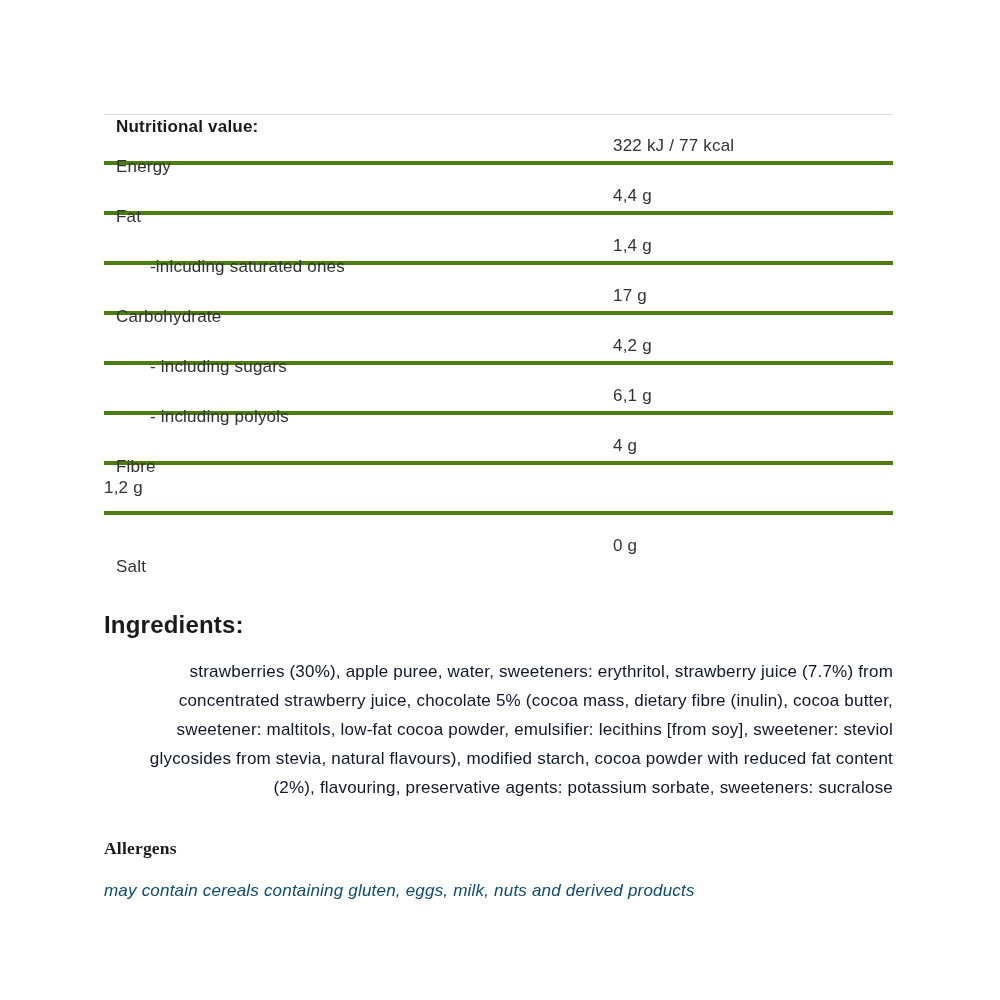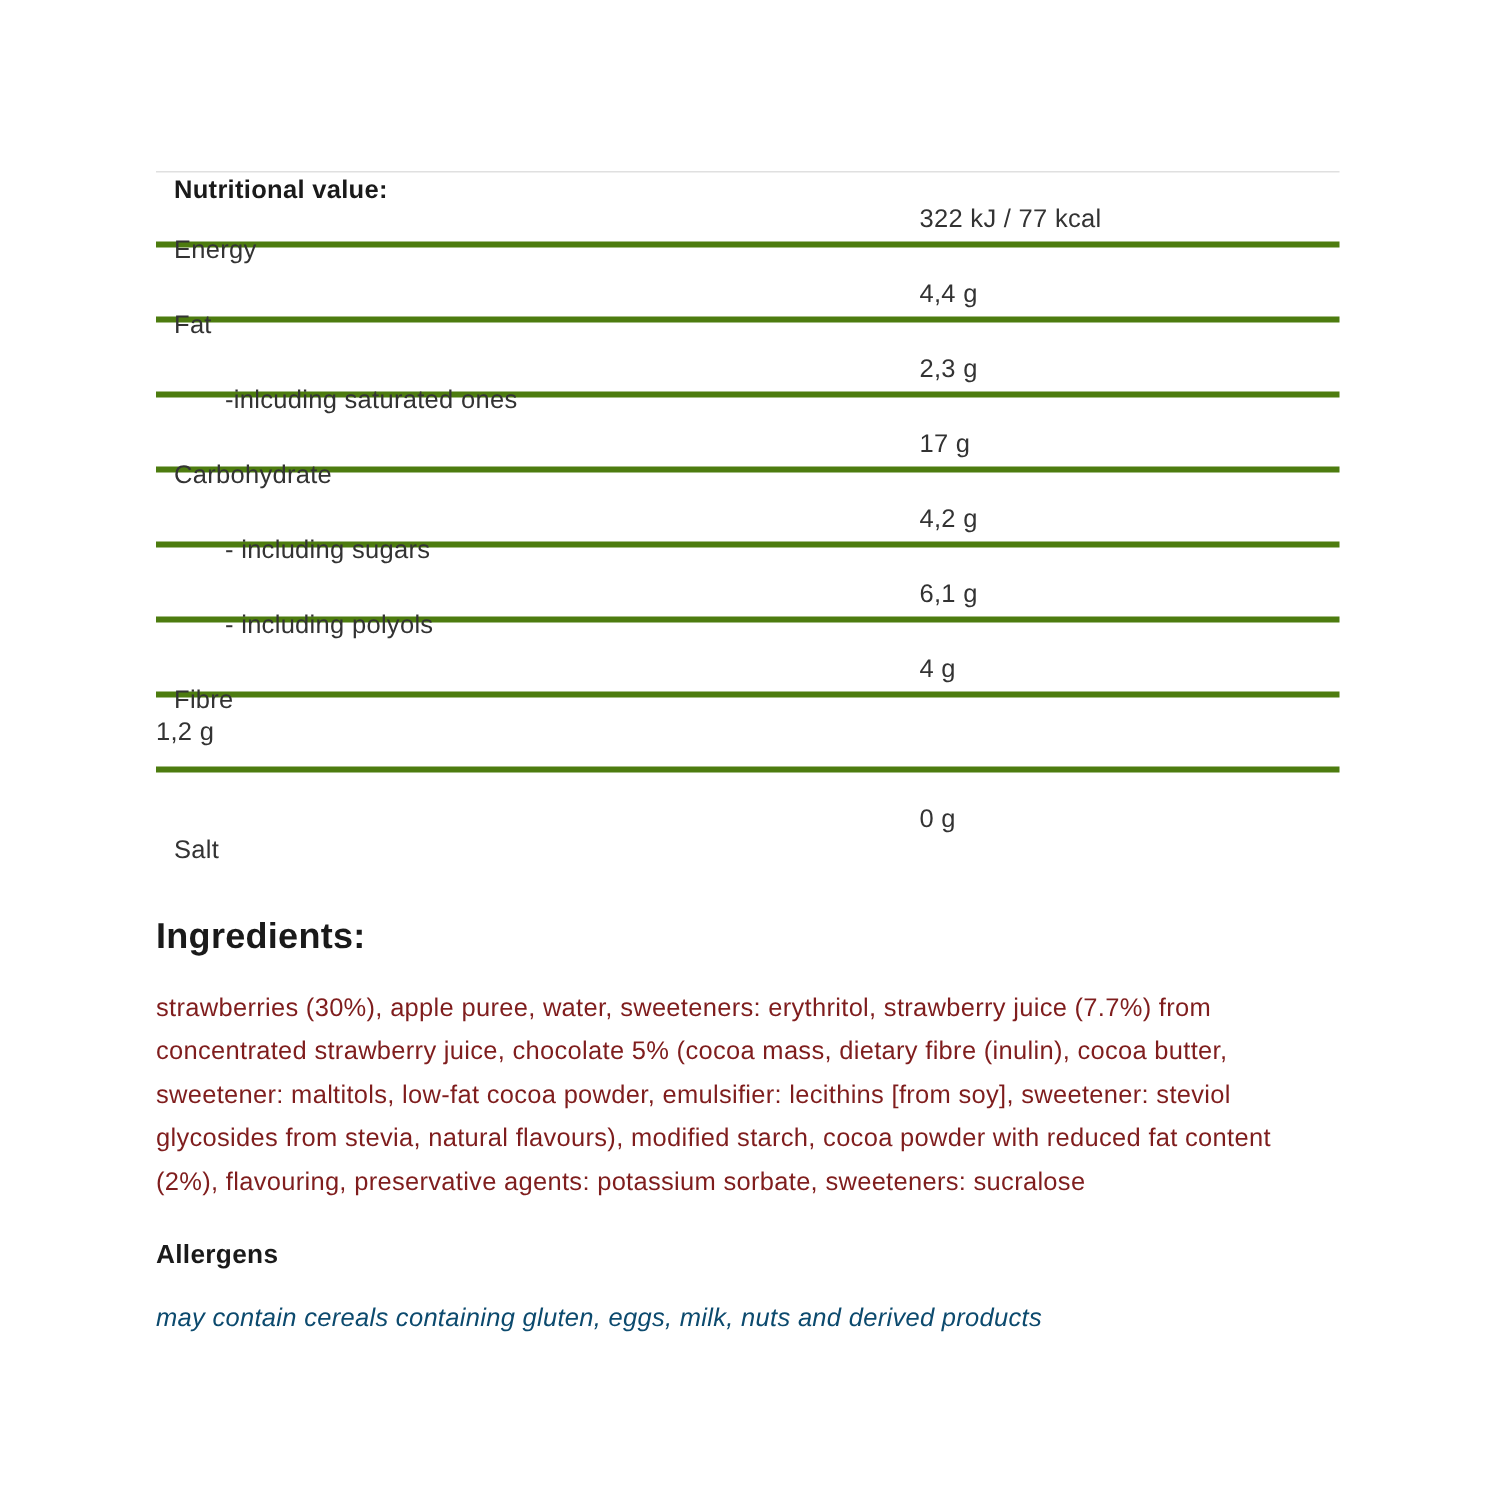--- a/index.html
+++ b/index.html
@@ -57,31 +57,33 @@
     font-size: 24px;
     font-weight: bold;
     color: #1a1a1a;
     letter-spacing: 0.2px;
   }
 
   .ingredients-text {
     margin-top: 18px;
     font-size: 17px;
     line-height: 29px;
-    color: #7f1d1d;
+    color: #0f172a;
     letter-spacing: 0.2px;
     max-width: 789px;
+    text-align: right;
   }
 
   .allergens-heading {
-    margin-top: 24px;
+    margin-top: 36px;
     font-size: 17.5px;
     font-weight: bold;
     color: #1a1a1a;
     letter-spacing: 0.2px;
+    font-family: Liberation Serif, serif;
   }
 
   .allergens-text {
     margin-top: 22px;
     font-size: 17px;
     font-style: italic;
     color: #0c4a6e;
     letter-spacing: 0.2px;
   }
 </style>
@@ -101,21 +103,21 @@
       <div class="cell-value">322 kJ / 77 kcal</div>
     </div>
 
     <div class="nt-row">
       <div class="cell-label">Fat</div>
       <div class="cell-value">4,4 g</div>
     </div>
 
     <div class="nt-row indent">
       <div class="cell-label">-inlcuding saturated ones</div>
-      <div class="cell-value">2,3 g</div>
+      <div class="cell-value">1,4 g</div>
     </div>
 
     <div class="nt-row">
       <div class="cell-label">Carbohydrate</div>
       <div class="cell-value">17 g</div>
     </div>
 
     <div class="nt-row indent">
       <div class="cell-label">- including sugars</div>
       <div class="cell-value">4,2 g</div>

